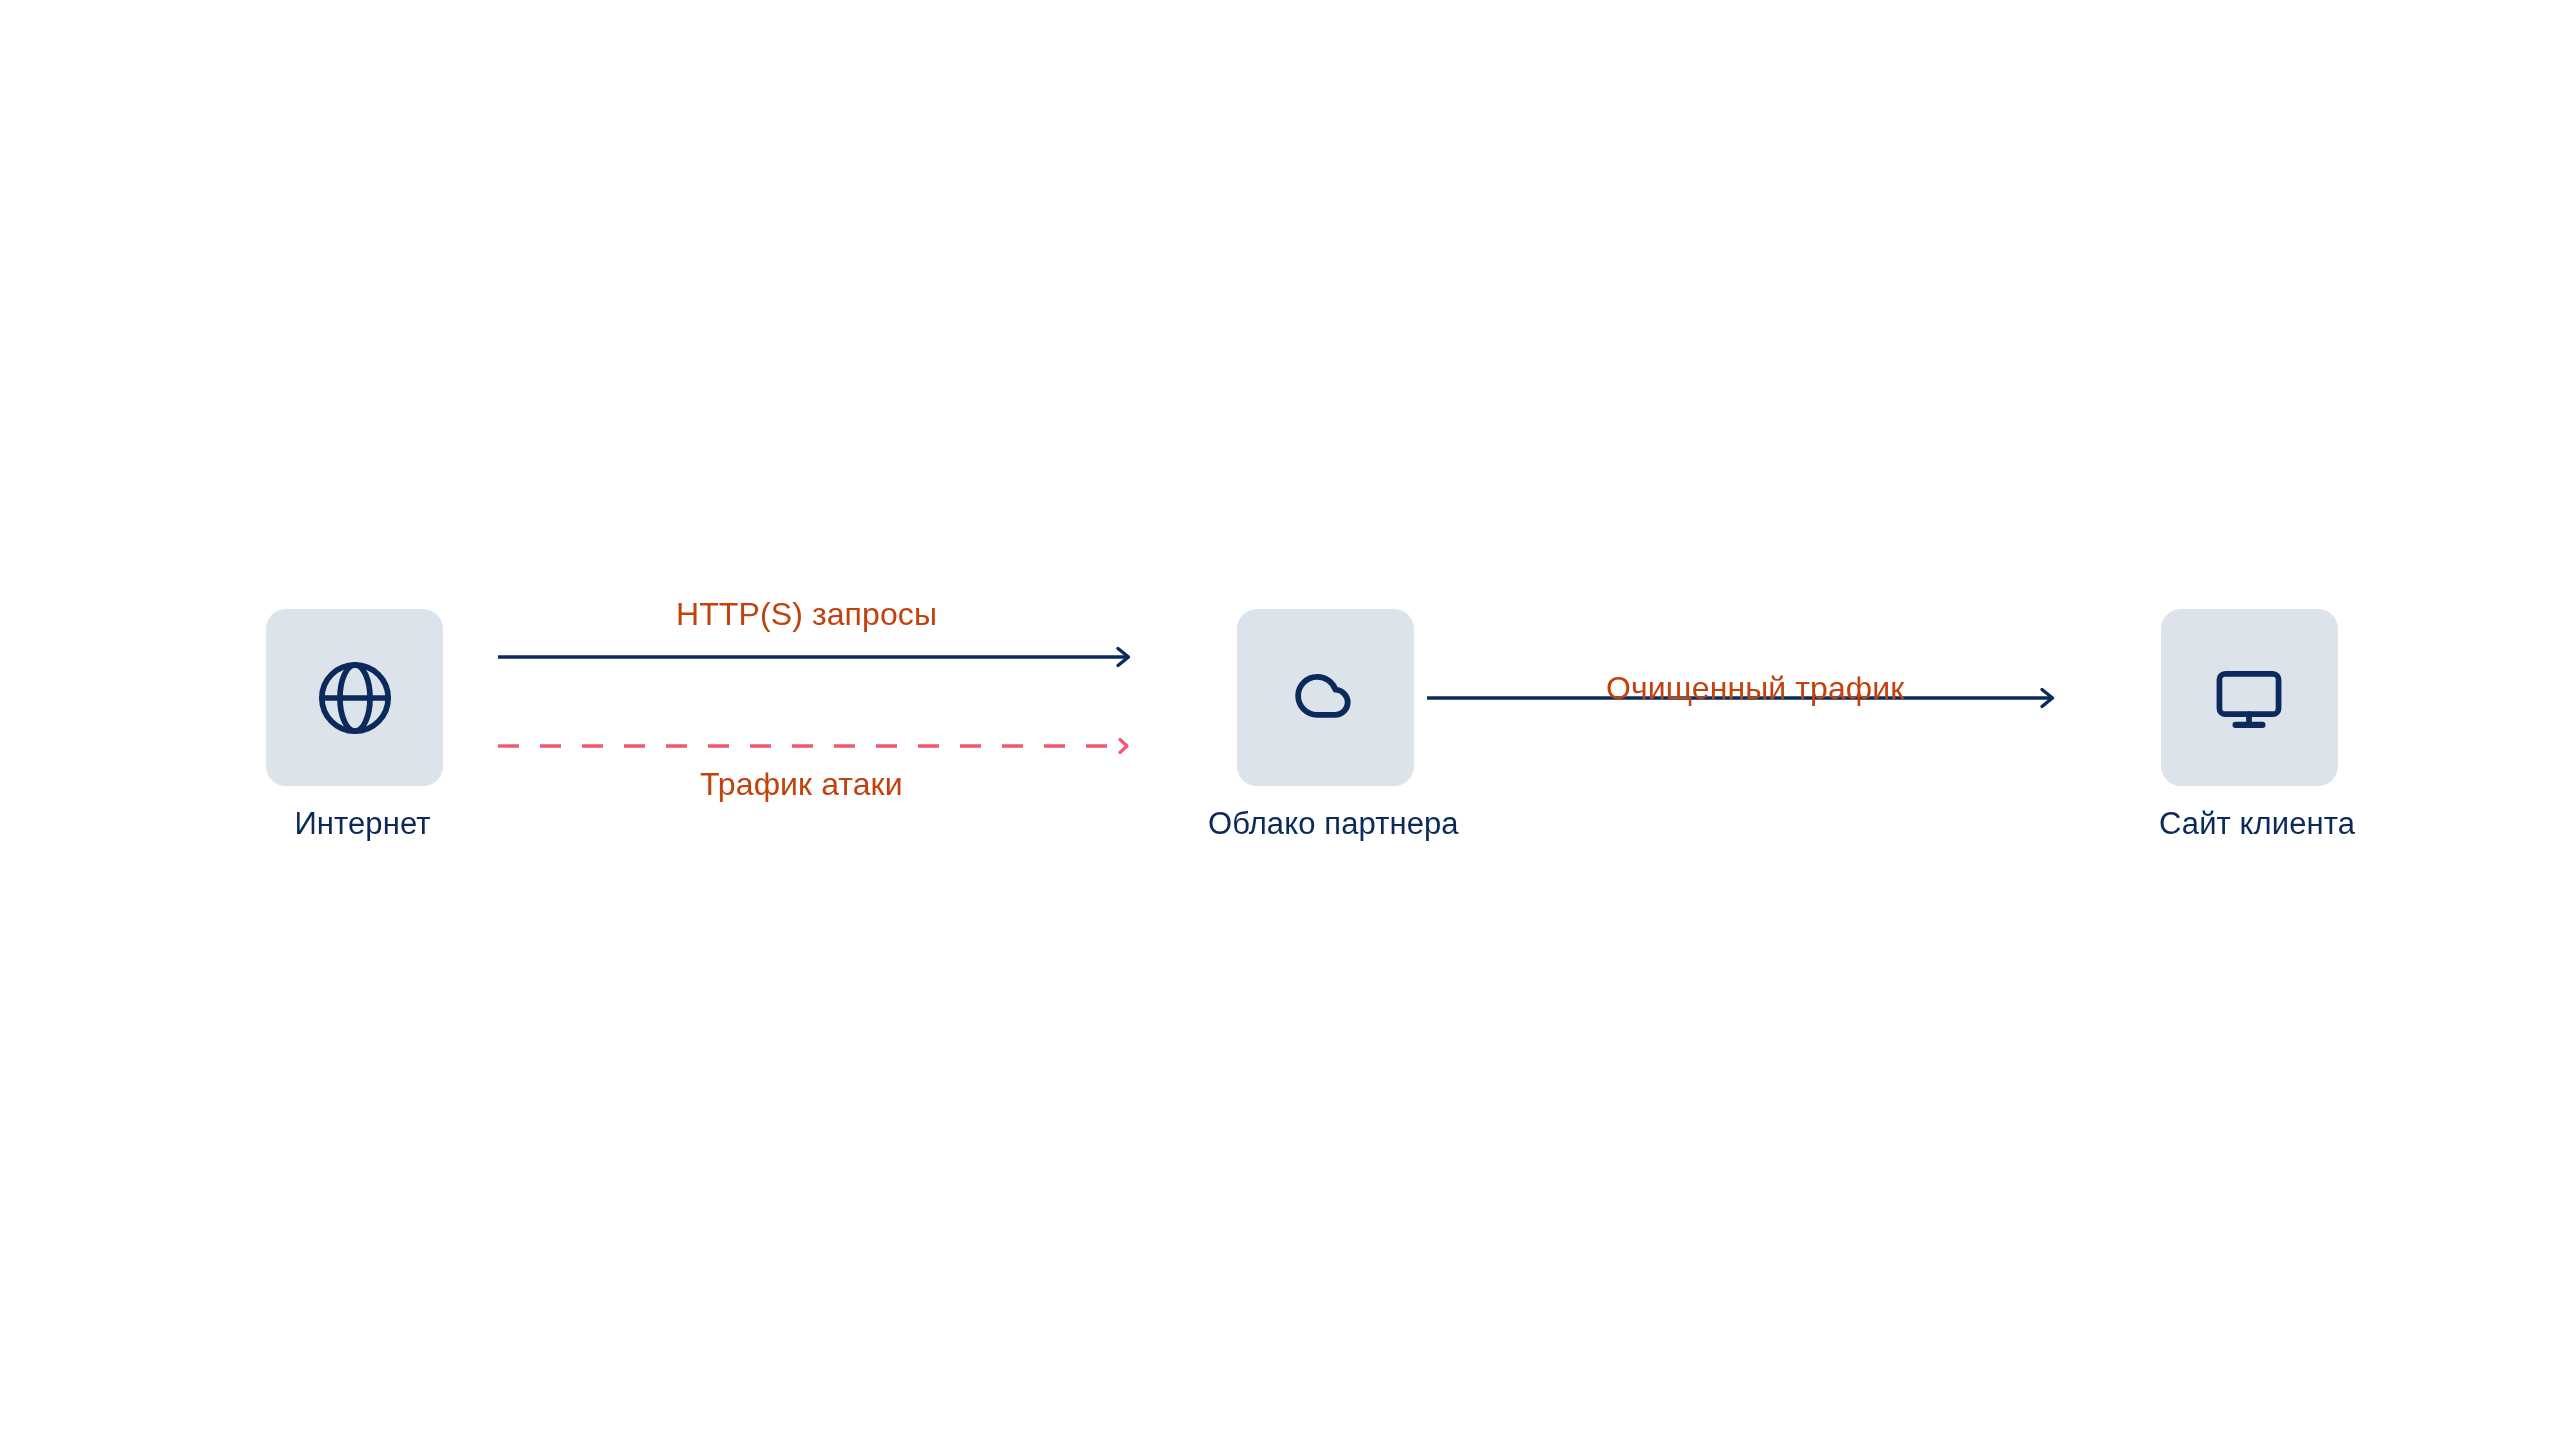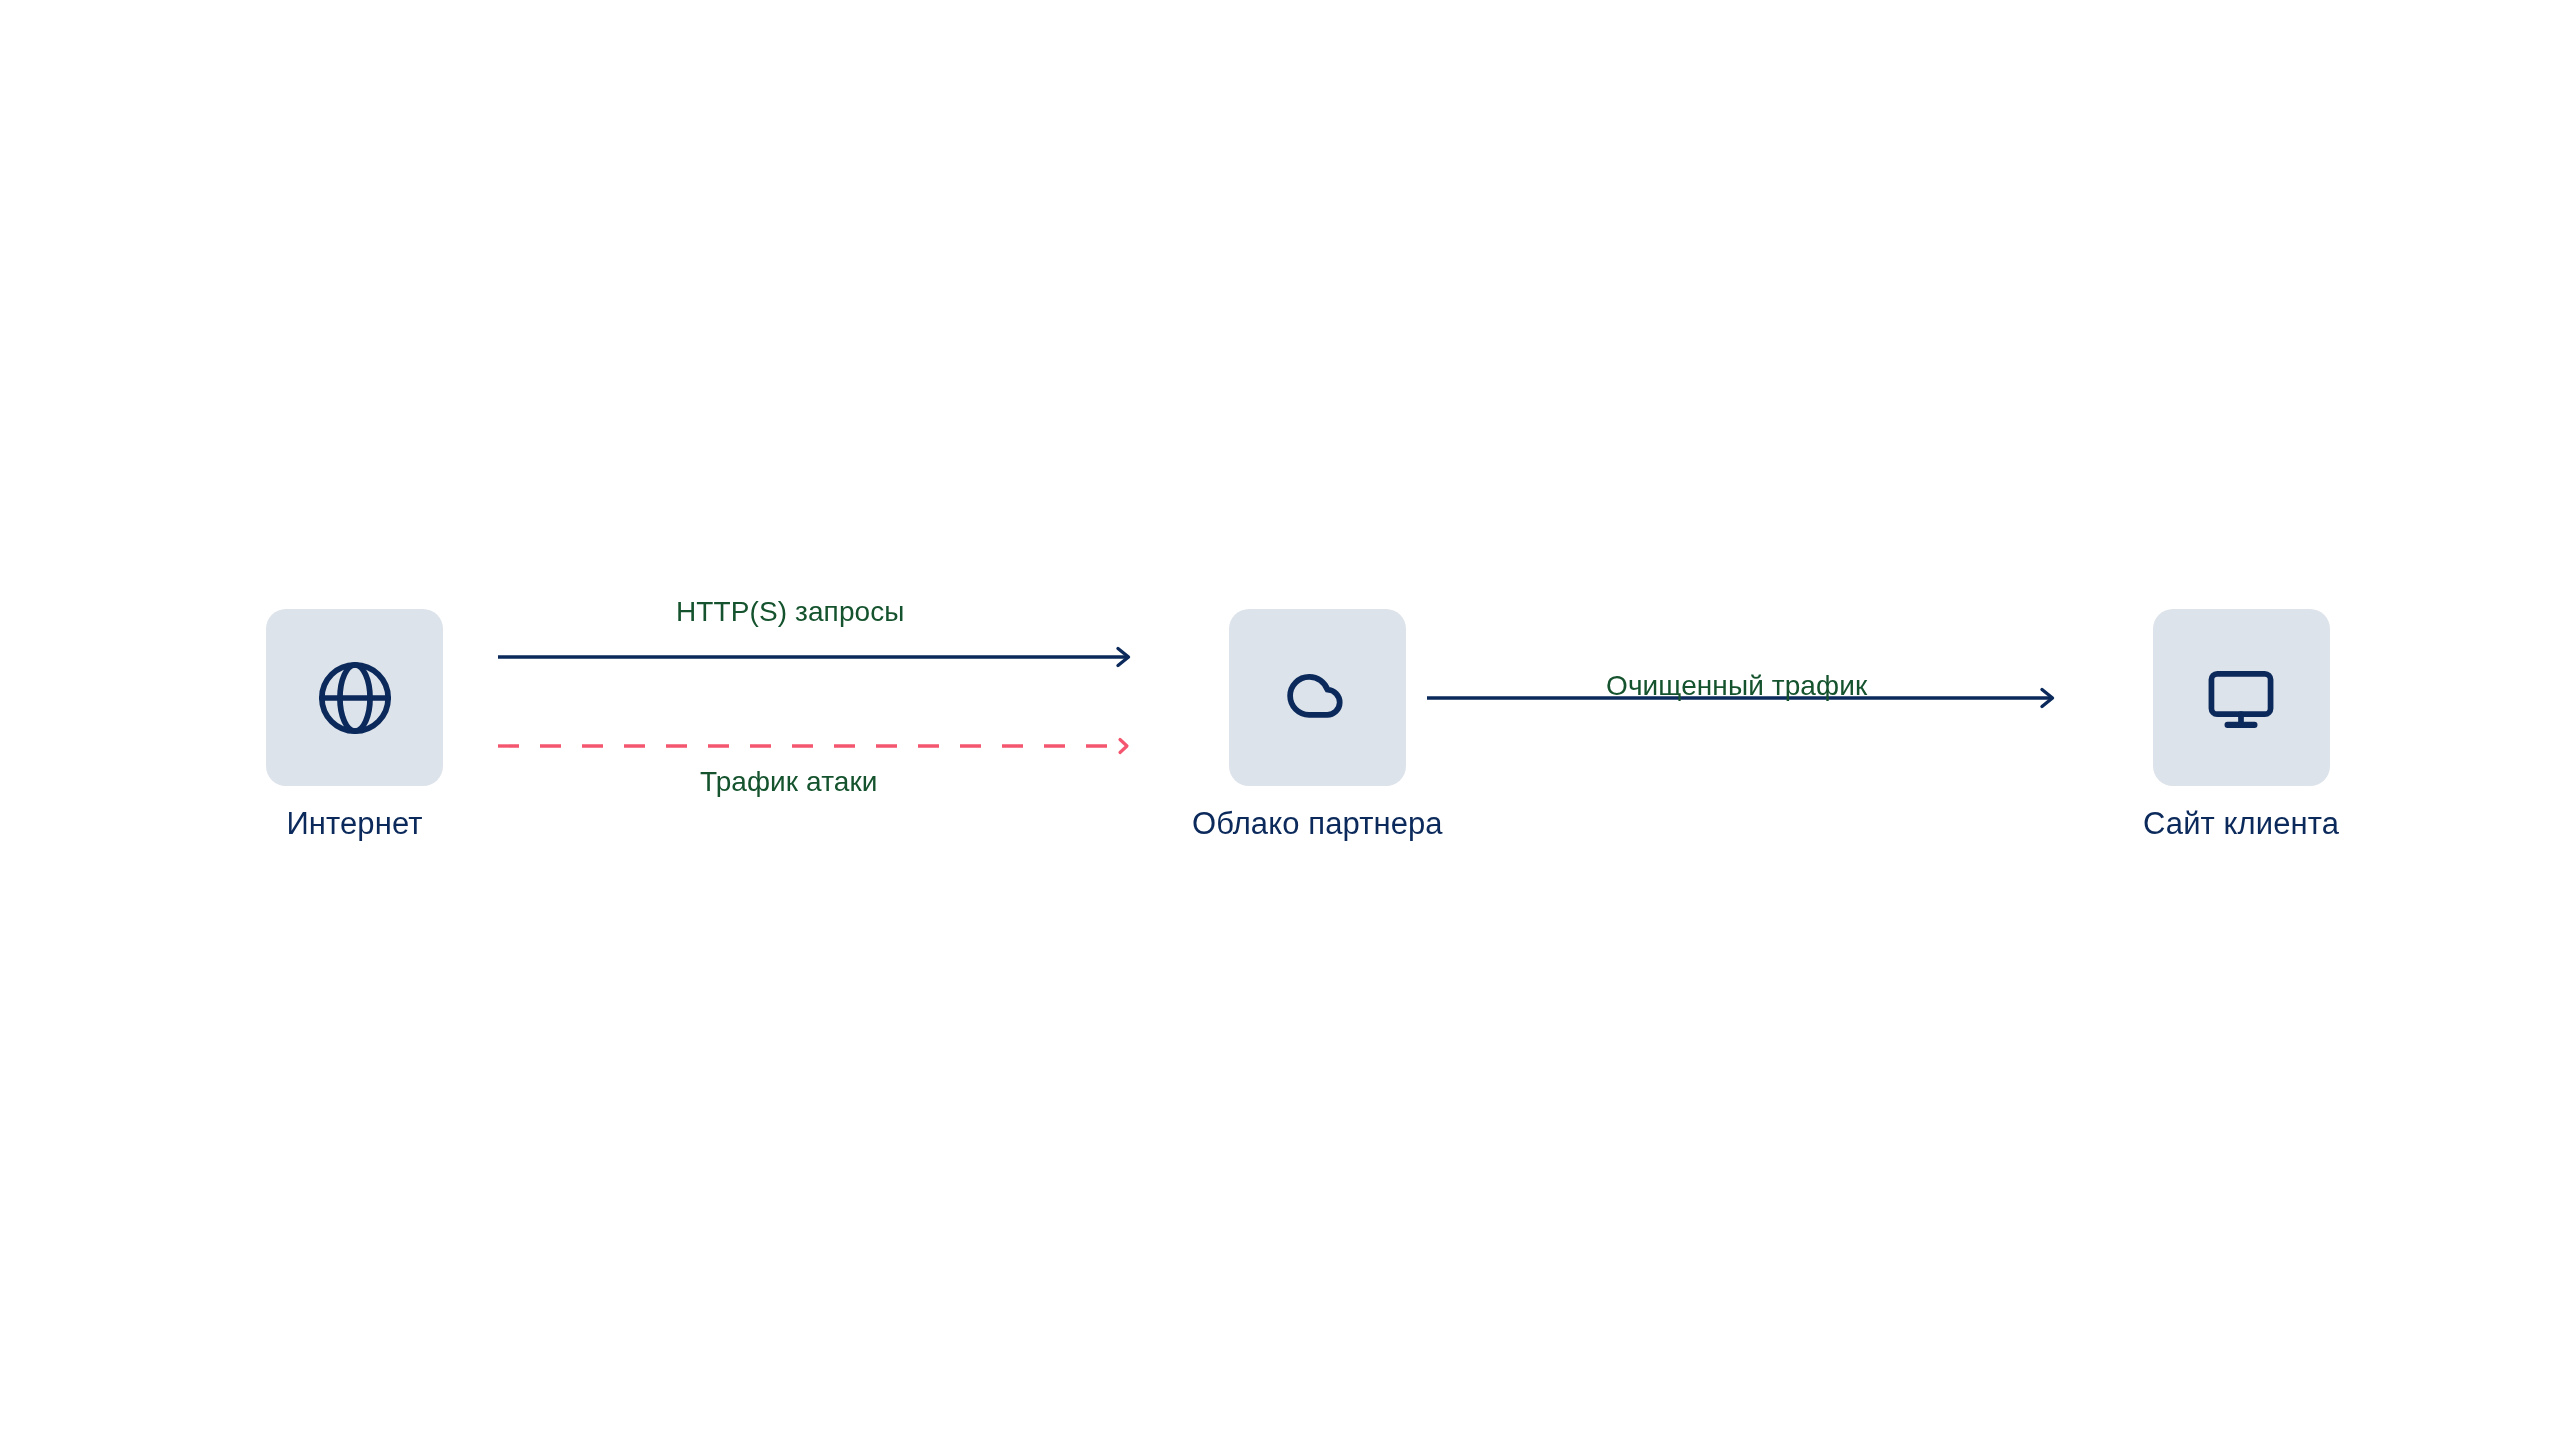--- a/index.html
+++ b/index.html
@@ -44,37 +44,38 @@
     width: 86px;
     height: 86px;
   }
   .node-label {
     margin-top: 20px;
     font-size: 31px;
     line-height: 1.15;
     color: #0b2a5b;
     white-space: nowrap;
     letter-spacing: 0.1px;
+    margin-left: 16px;
   }
 
   #node-internet { left: 266px; top: 609px; }
   #node-cloud    { left: 1192px; top: 609px; }
   #node-site     { left: 2143px; top: 609px; }
 
   
   .edge {
     position: absolute;
   }
   .edge svg { display: block; overflow: visible; }
 
   .edge-label {
     position: absolute;
-    font-size: 28px;
+    font-size: 32px;
     line-height: 1.2;
-    color: #14532d;
+    color: #c2410c;
     white-space: nowrap;
     letter-spacing: 0.1px;
   }
 
   #edge-http        { left: 498px; top: 646px; }
   #label-http       { left: 676px; top: 595px; }
 
   #edge-attack      { left: 498px; top: 735px; }
   #label-attack     { left: 700px; top: 765px; text-align: center; }
 

